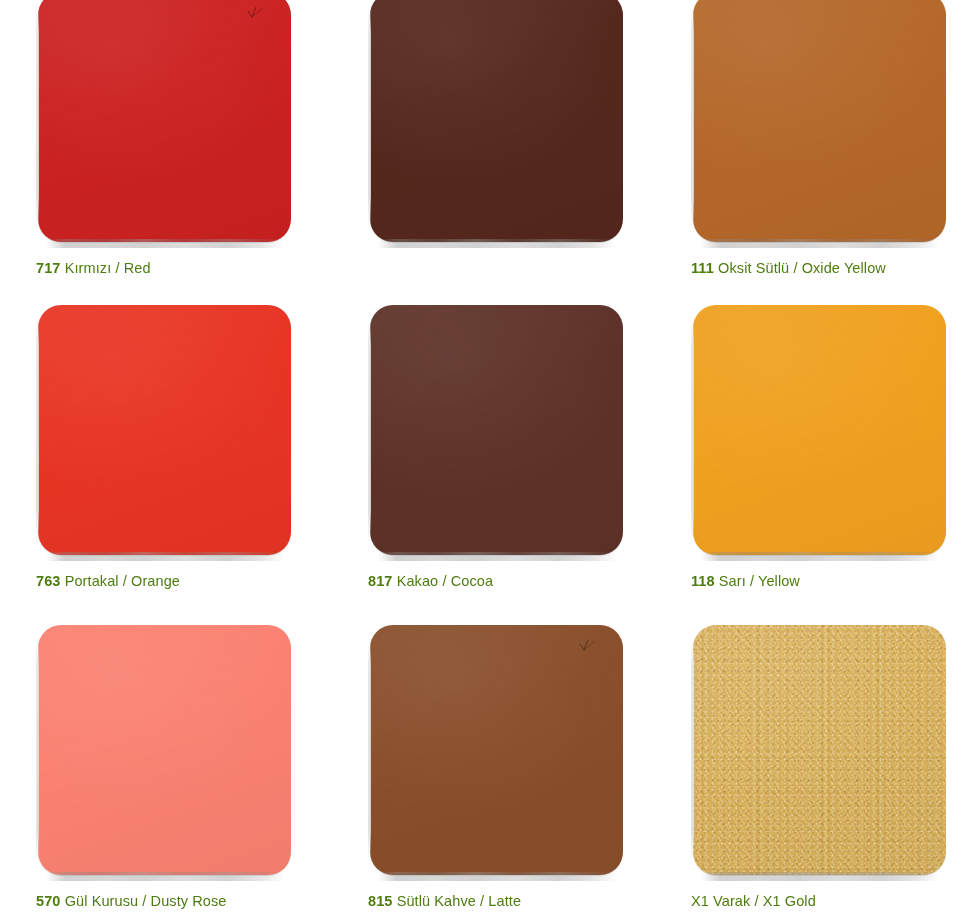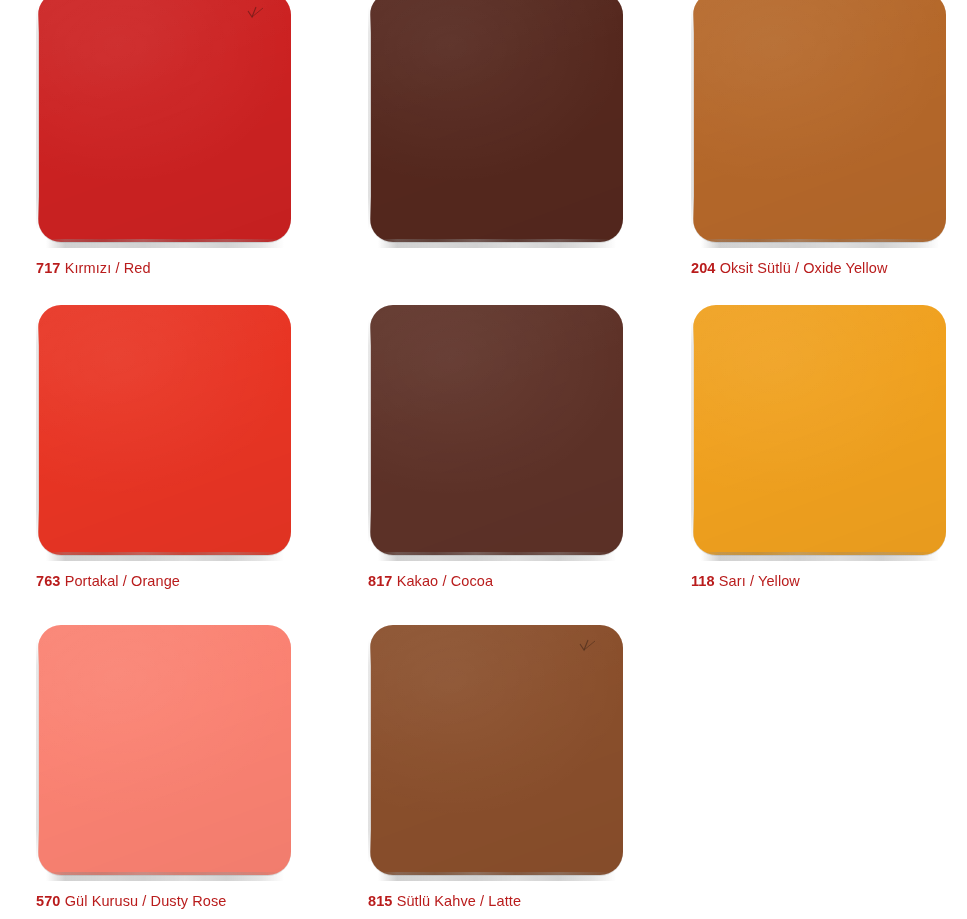--- a/index.html
+++ b/index.html
@@ -142,21 +142,21 @@
     height: 14px;
     pointer-events: none;
     opacity: 0.55;
   }
 
   
   .chip-label {
     margin-top: 17px;
     font-size: 14.5px;
     line-height: 15.5px;
-    color: #b91c1c;
+    color: #4d7c0f;
     letter-spacing: 0.1px;
     white-space: pre-line;
   }
   .chip-label .code {
     font-weight: bold;
   }
   .chip-label .name {
     font-weight: normal;
   }
 </style>
@@ -184,21 +184,21 @@
           <div class="chip-edge-left"></div>
           <div class="chip-shadow"></div>
         </div>
       </div>
       <div class="swatch-cell col-2 row-0">
         <div class="chip-wrap">
           <div class="chip" style="background: rgb(181, 104, 42);"></div>
           <div class="chip-edge-left"></div>
           <div class="chip-shadow"></div>
         </div>
-        <div class="chip-label"><span class="code">204</span> <span class="name">Oksit Sütlü / Oxide Yellow</span></div>
+        <div class="chip-label"><span class="code">111</span> <span class="name">Oksit Sütlü / Oxide Yellow</span></div>
       </div>
       <div class="swatch-cell col-0 row-1">
         <div class="chip-wrap">
           <div class="chip" style="background: rgb(232, 53, 36);"></div>
           <div class="chip-edge-left"></div>
           <div class="chip-shadow"></div>
         </div>
         <div class="chip-label"><span class="code">763</span> <span class="name">Portakal / Orange</span></div>
       </div>
       <div class="swatch-cell col-1 row-1">
@@ -231,14 +231,22 @@
             <div class="pencil-mark"><svg width="18" height="14" viewBox="0 0 18 14">
                 <path d="M1 5 L5 11 L9 1" stroke="rgba(25,15,10,0.75)" stroke-width="1.1" fill="none"></path>
                 <path d="M5 11 L16 2" stroke="rgba(25,15,10,0.6)" stroke-width="1" fill="none"></path>
               </svg></div>
           </div>
           <div class="chip-edge-left"></div>
           <div class="chip-shadow"></div>
         </div>
         <div class="chip-label"><span class="code">815</span> <span class="name">Sütlü Kahve / Latte</span></div>
       </div>
+      <div class="swatch-cell col-2 row-2">
+        <div class="chip-wrap">
+          <div class="chip metallic" style="background: rgb(217, 176, 89);"></div>
+          <div class="chip-edge-left"></div>
+          <div class="chip-shadow"></div>
+        </div>
+        <div class="chip-label"><span class="code" style="font-weight: normal;">X1</span> <span class="name">Varak / X1 Gold</span></div>
+      </div>
     </div>
 </div>
 
 </body></html>

